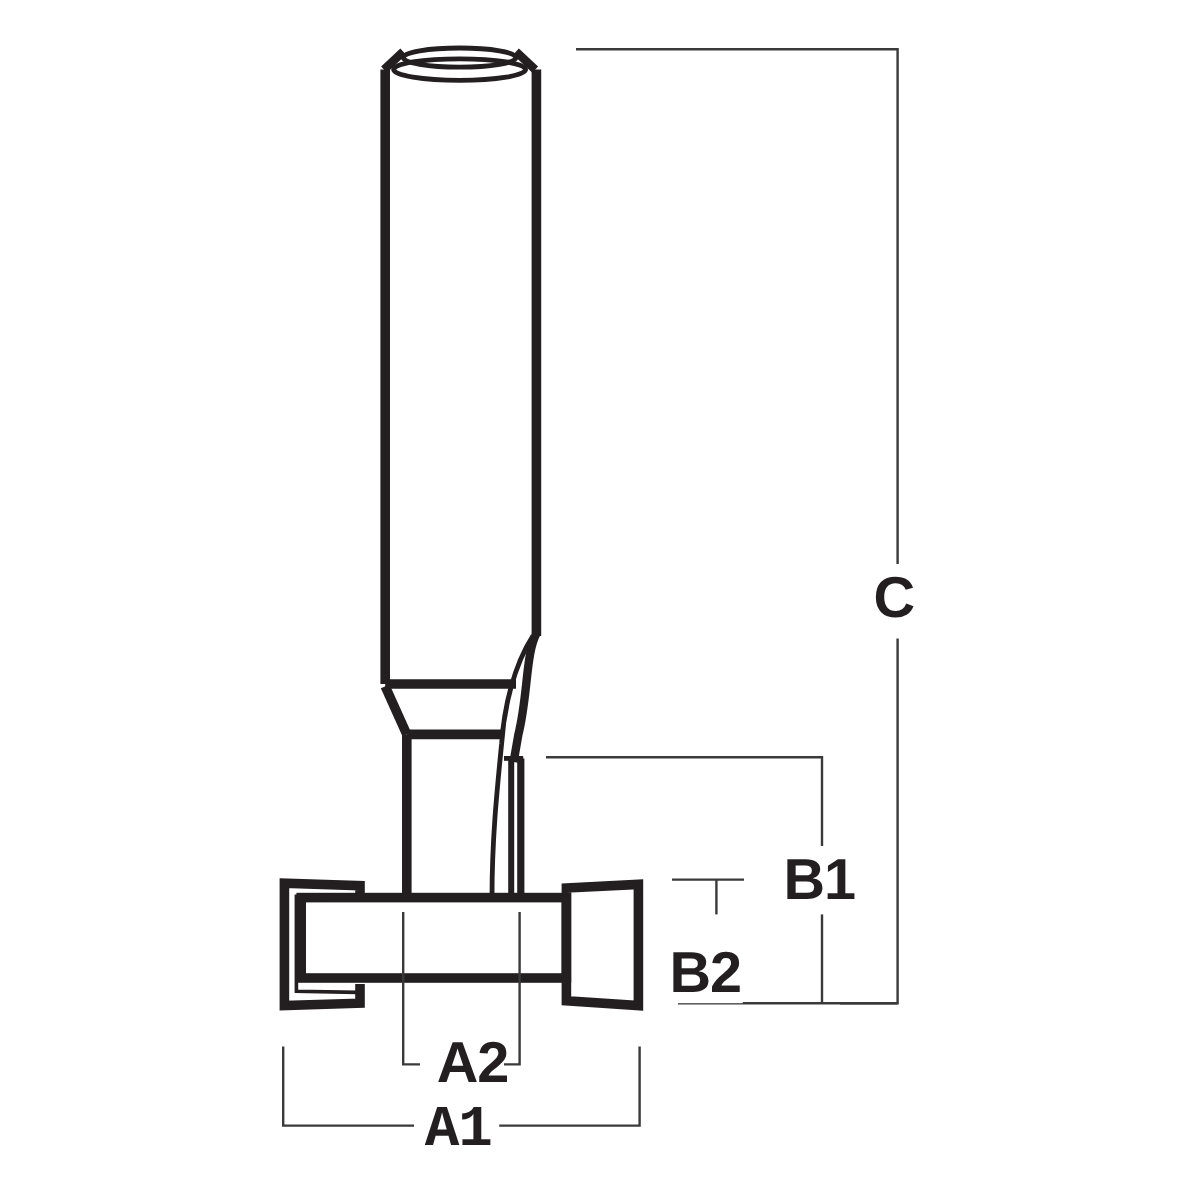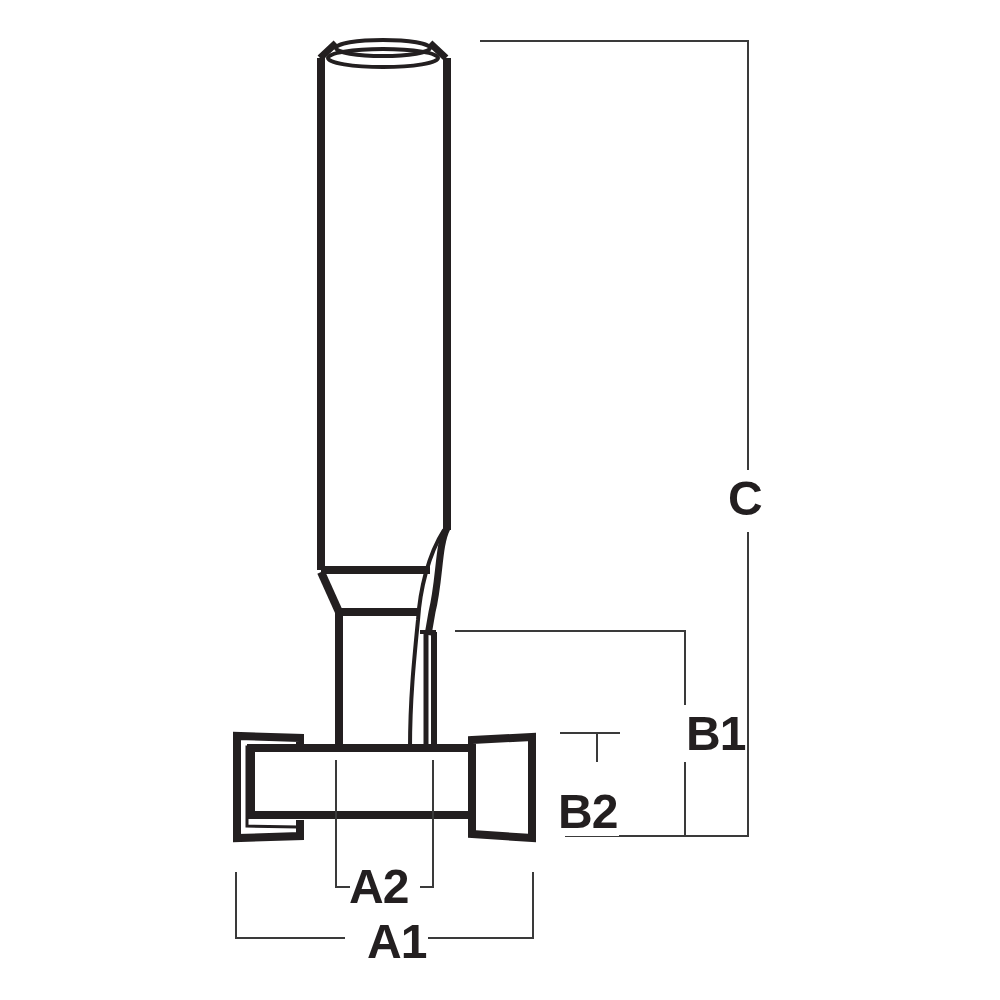--- a/index.html
+++ b/index.html
@@ -90,16 +90,16 @@
 
     <polyline points="336,760 336,887 350,887"></polyline>
     <polyline points="433,760 433,887 420,887"></polyline>
 
     <polyline points="236,872 236,938 345,938"></polyline>
     <polyline points="533,872 533,938 416,938"></polyline>
   </g>
 </svg>
 
 <div class="label" style="left:726px; top:475px;">C</div>
-<div class="label" style="left:684px; top:710px;">B1</div>
+<div class="label" style="left:651px; top:710px;">B1</div>
 <div class="label" style="left:556px; top:788px;">B2</div>
-<div class="label" style="left:347px; top:863px; background:transparent;">A2</div>
-<div class="label" style="left:365px; top:918px;">A1</div>
+<div class="label" style="left:362px; top:863px; background:transparent;">A2</div>
+<div class="label" style="left:352px; top:918px;font-family:Liberation Mono, monospace;">A1</div>
 
 </body></html>

